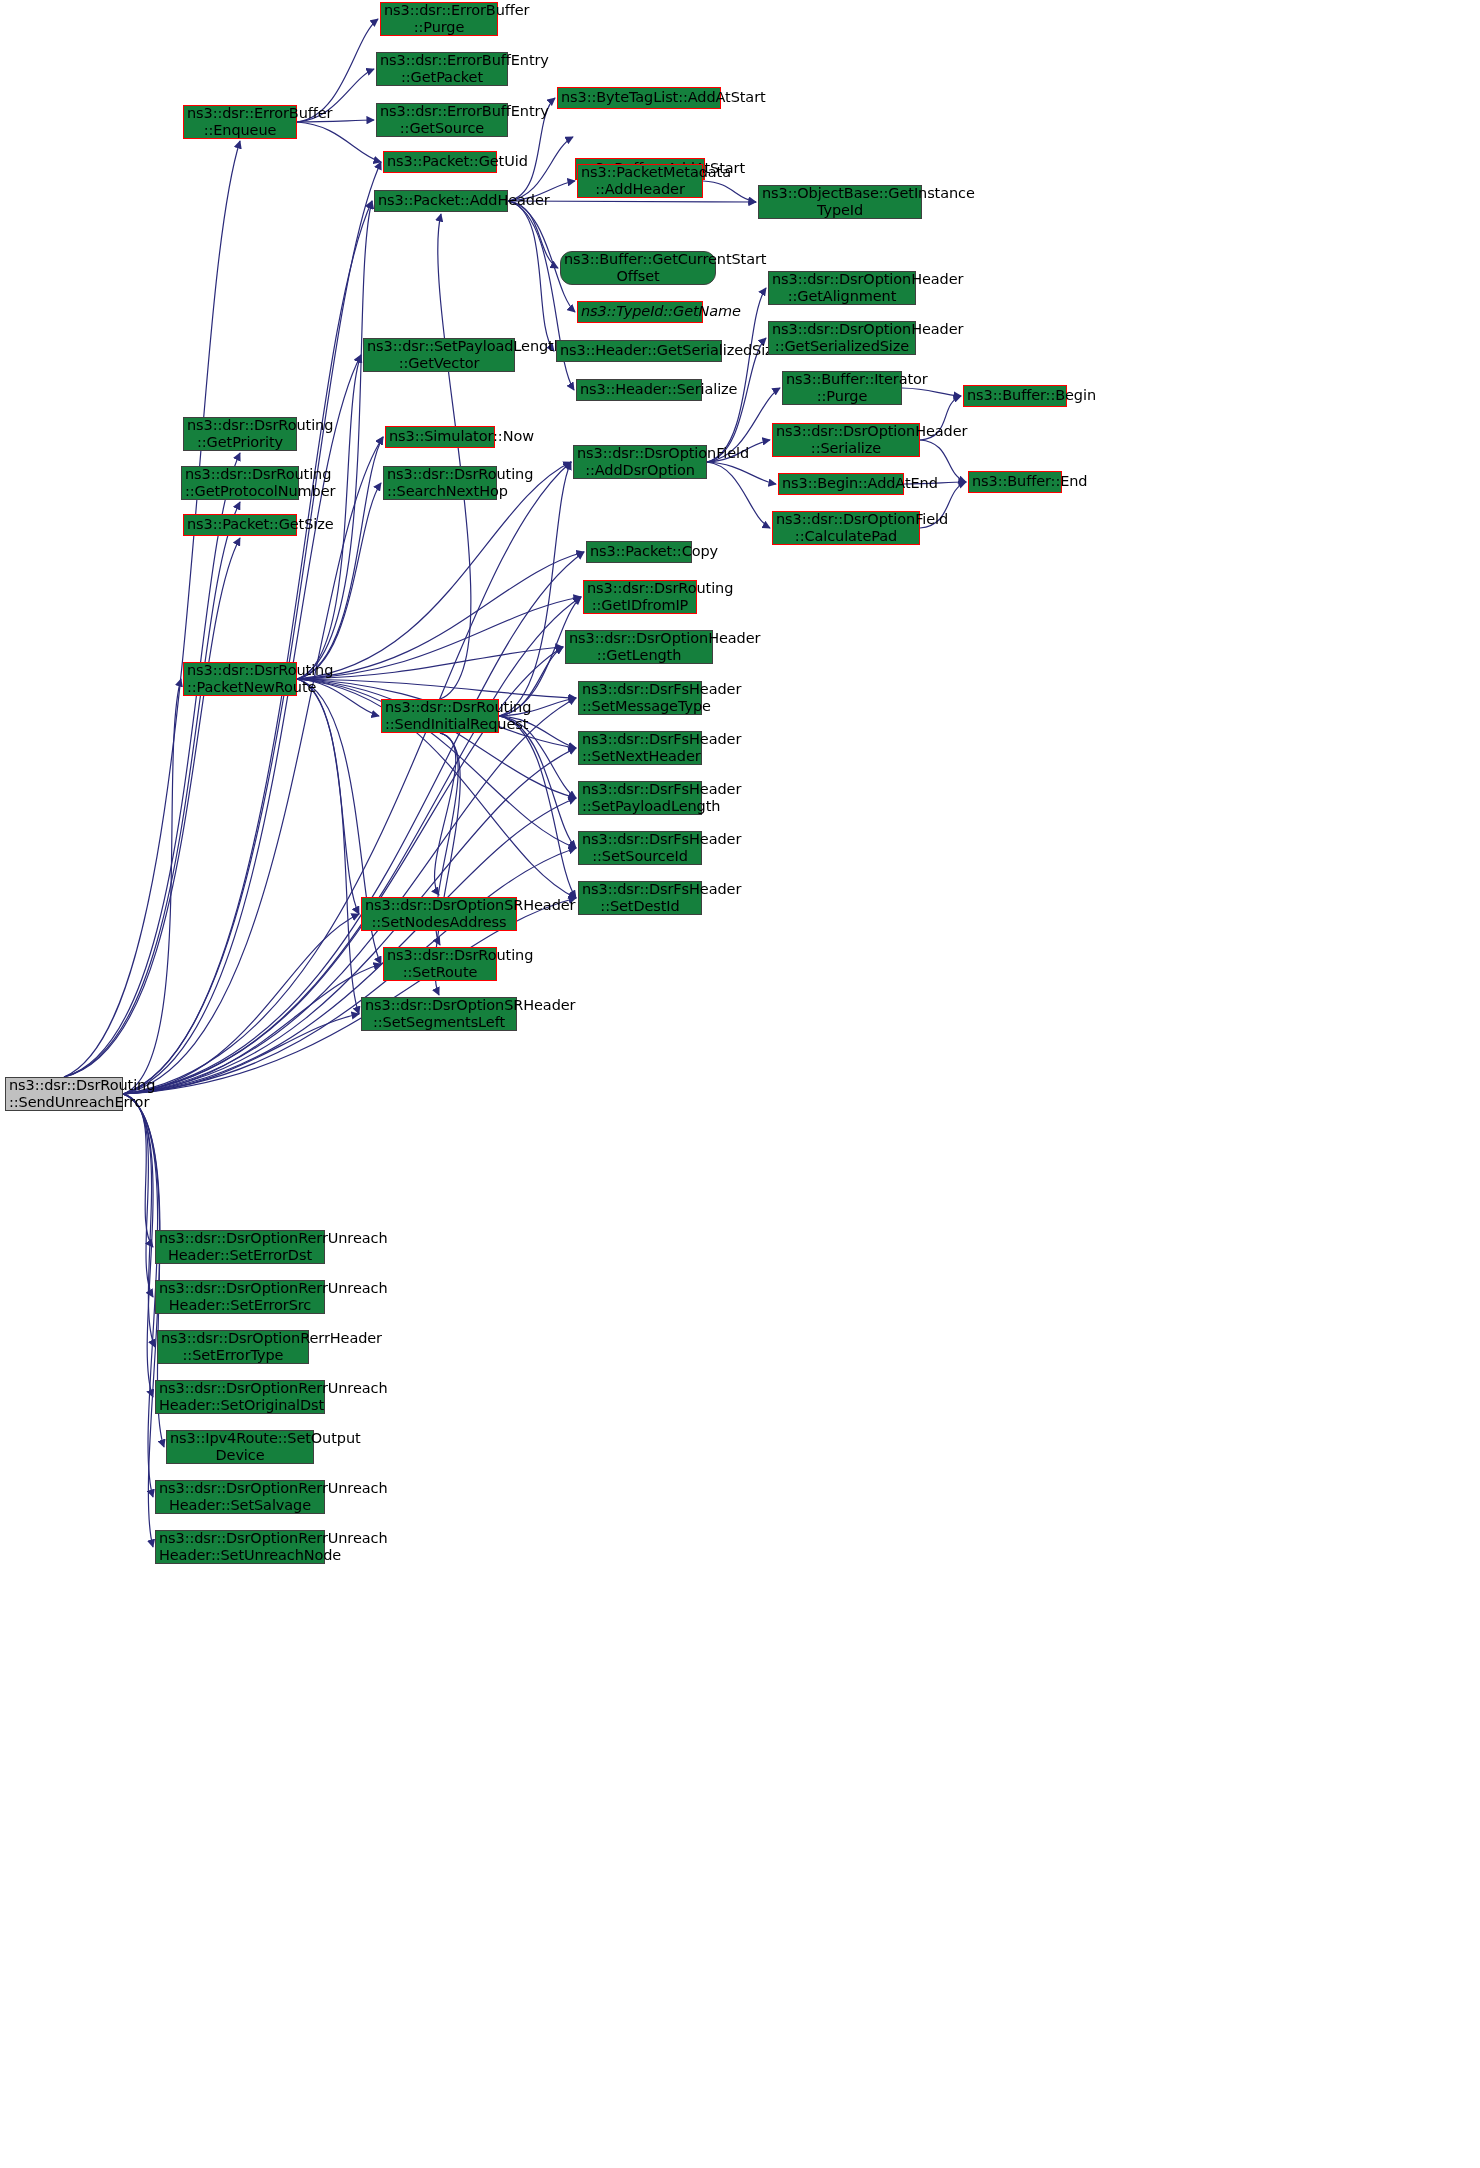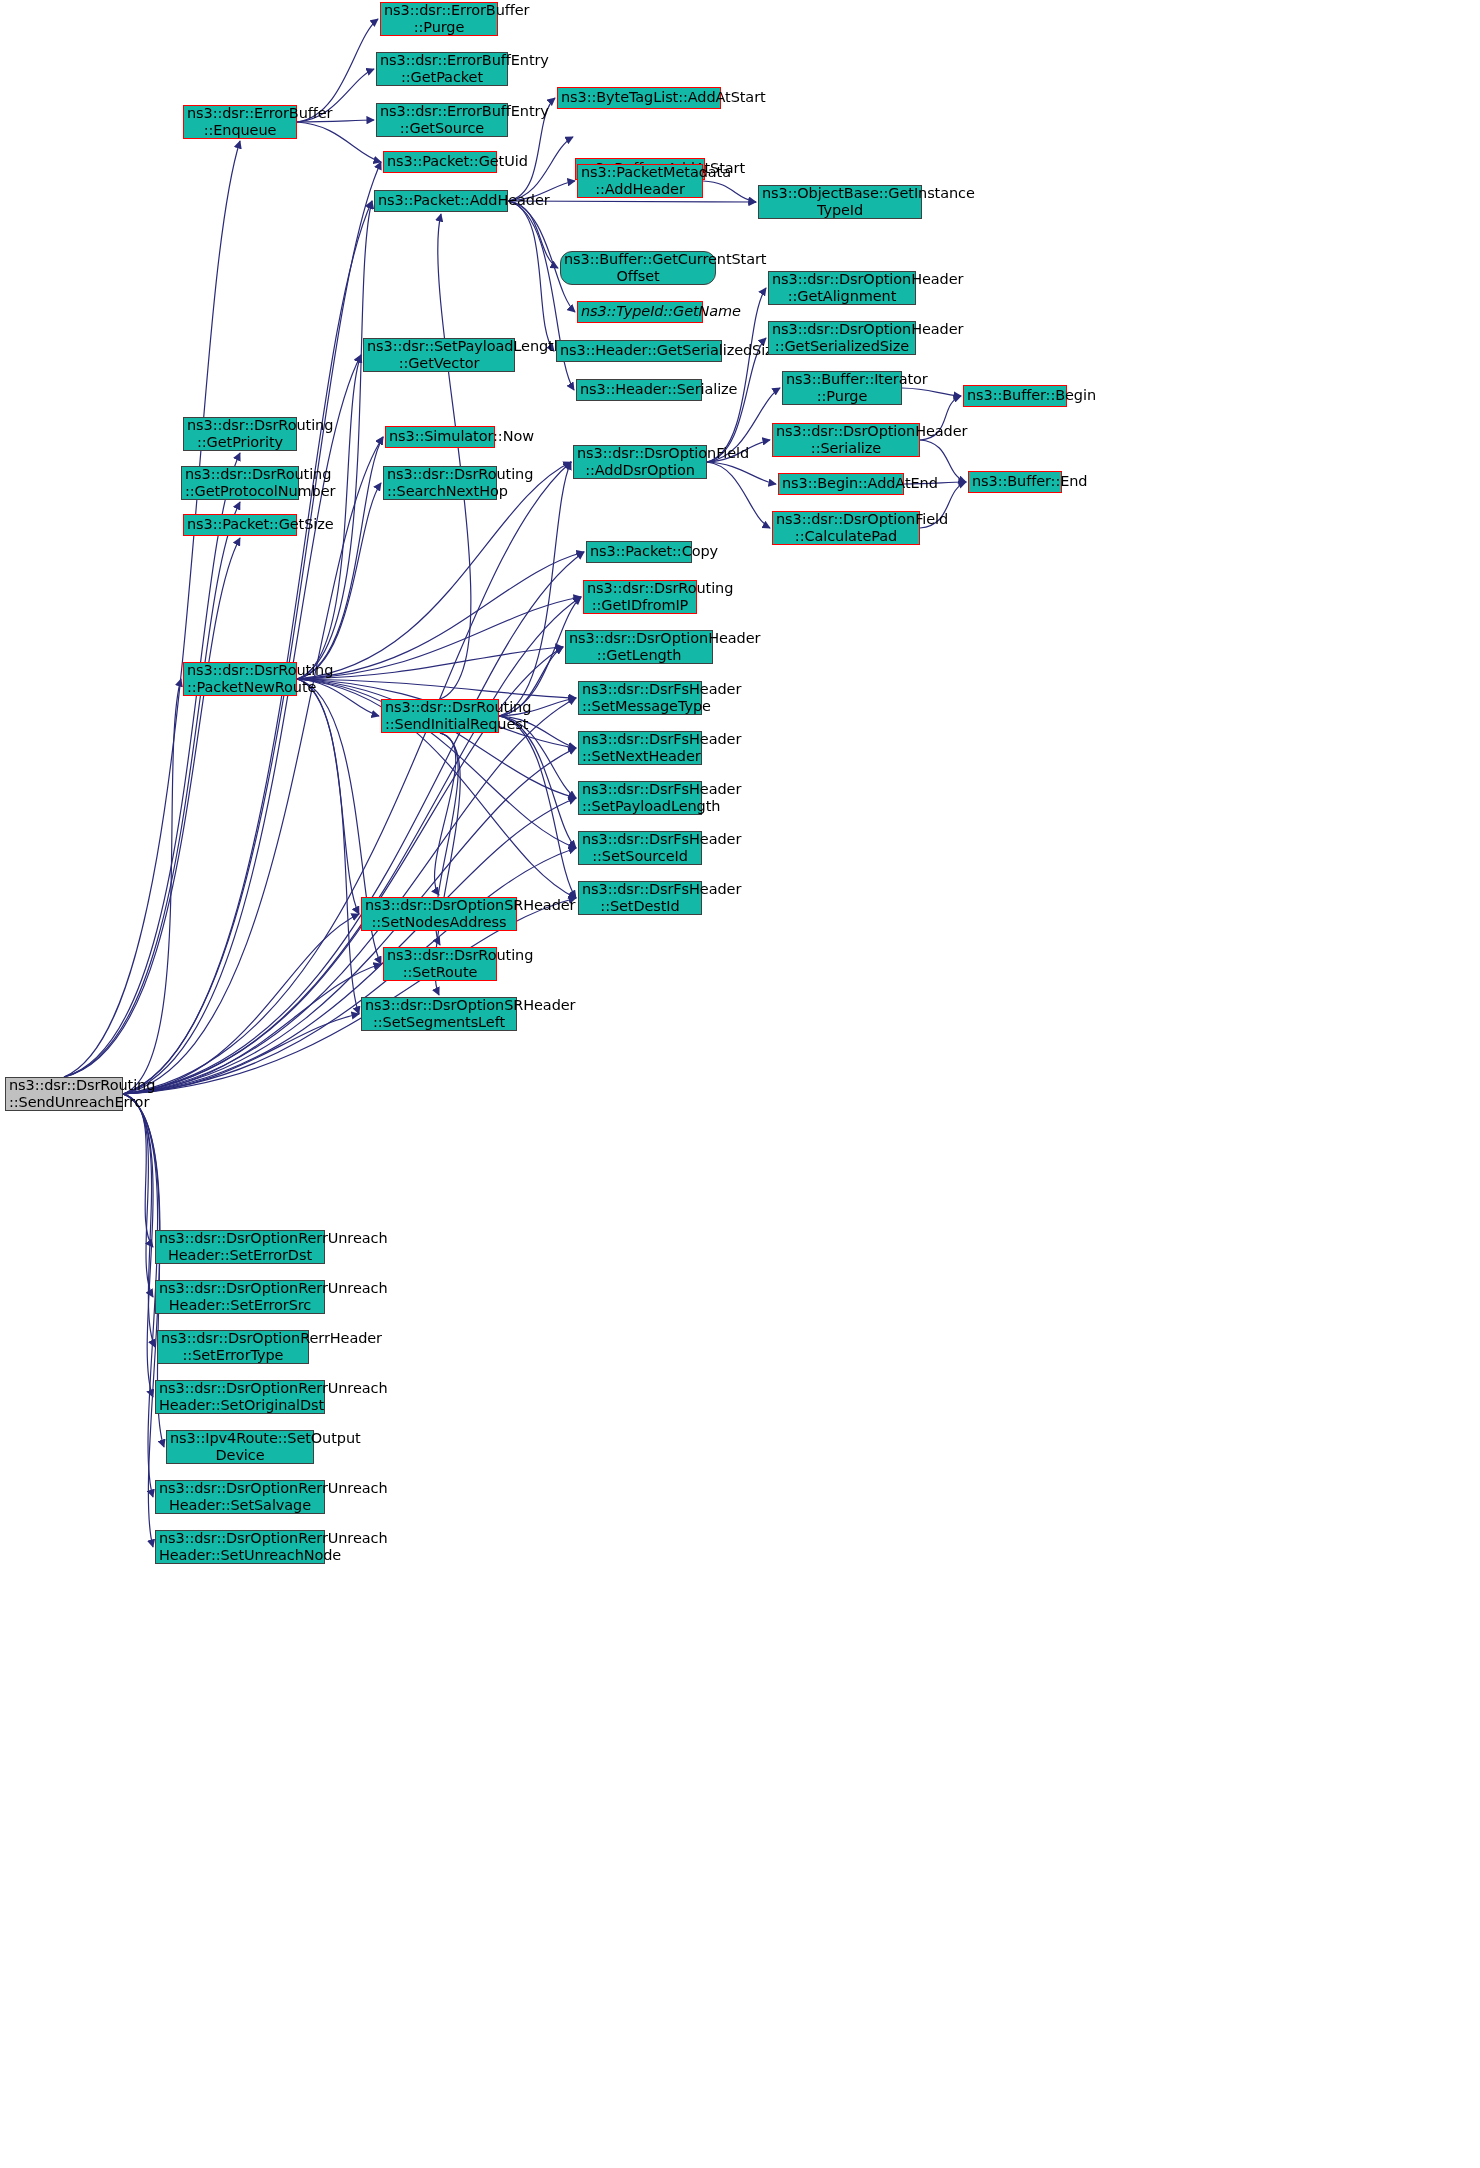--- a/index.html
+++ b/index.html
@@ -22,21 +22,21 @@
     height: 2168px;
     pointer-events: none;
   }
   .node {
     position: absolute;
     box-sizing: border-box;
     display: flex;
     align-items: center;
     justify-content: center;
     text-align: center;
-    background: #14b8a6;
+    background: #15803d;
     border: 1px solid #404040;
     color: #000000;
     font-size: 14.5px;
     line-height: 1.18;
     letter-spacing: -0.1px;
     padding: 1px 3px;
     white-space: pre-line;
     cursor: pointer;
   }
   .node.red {

